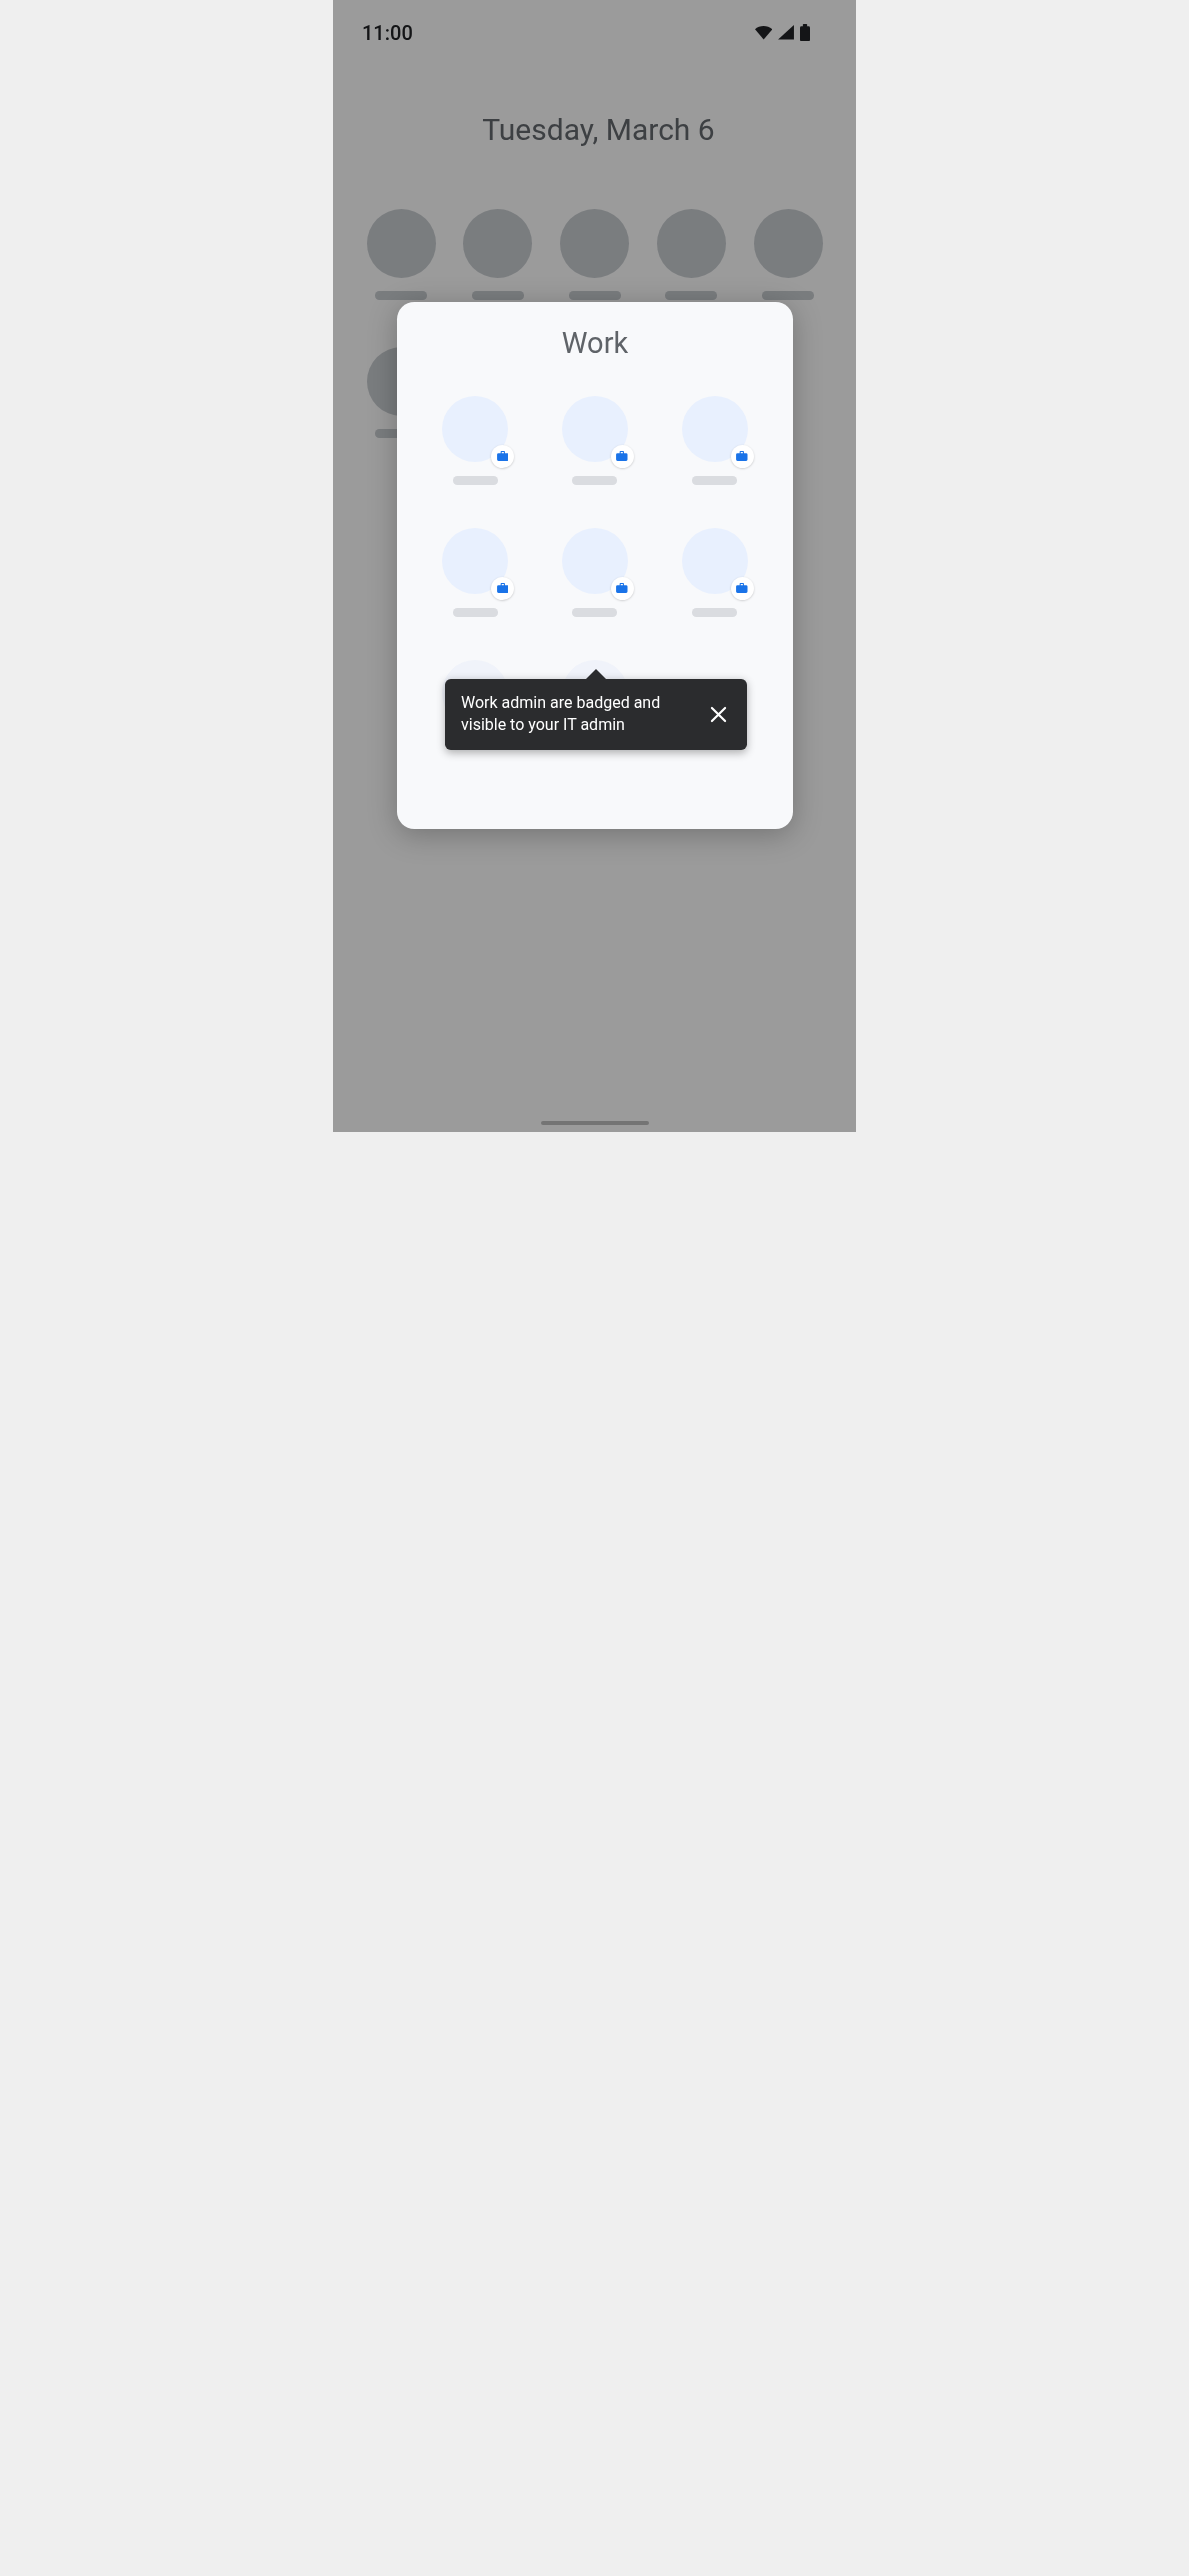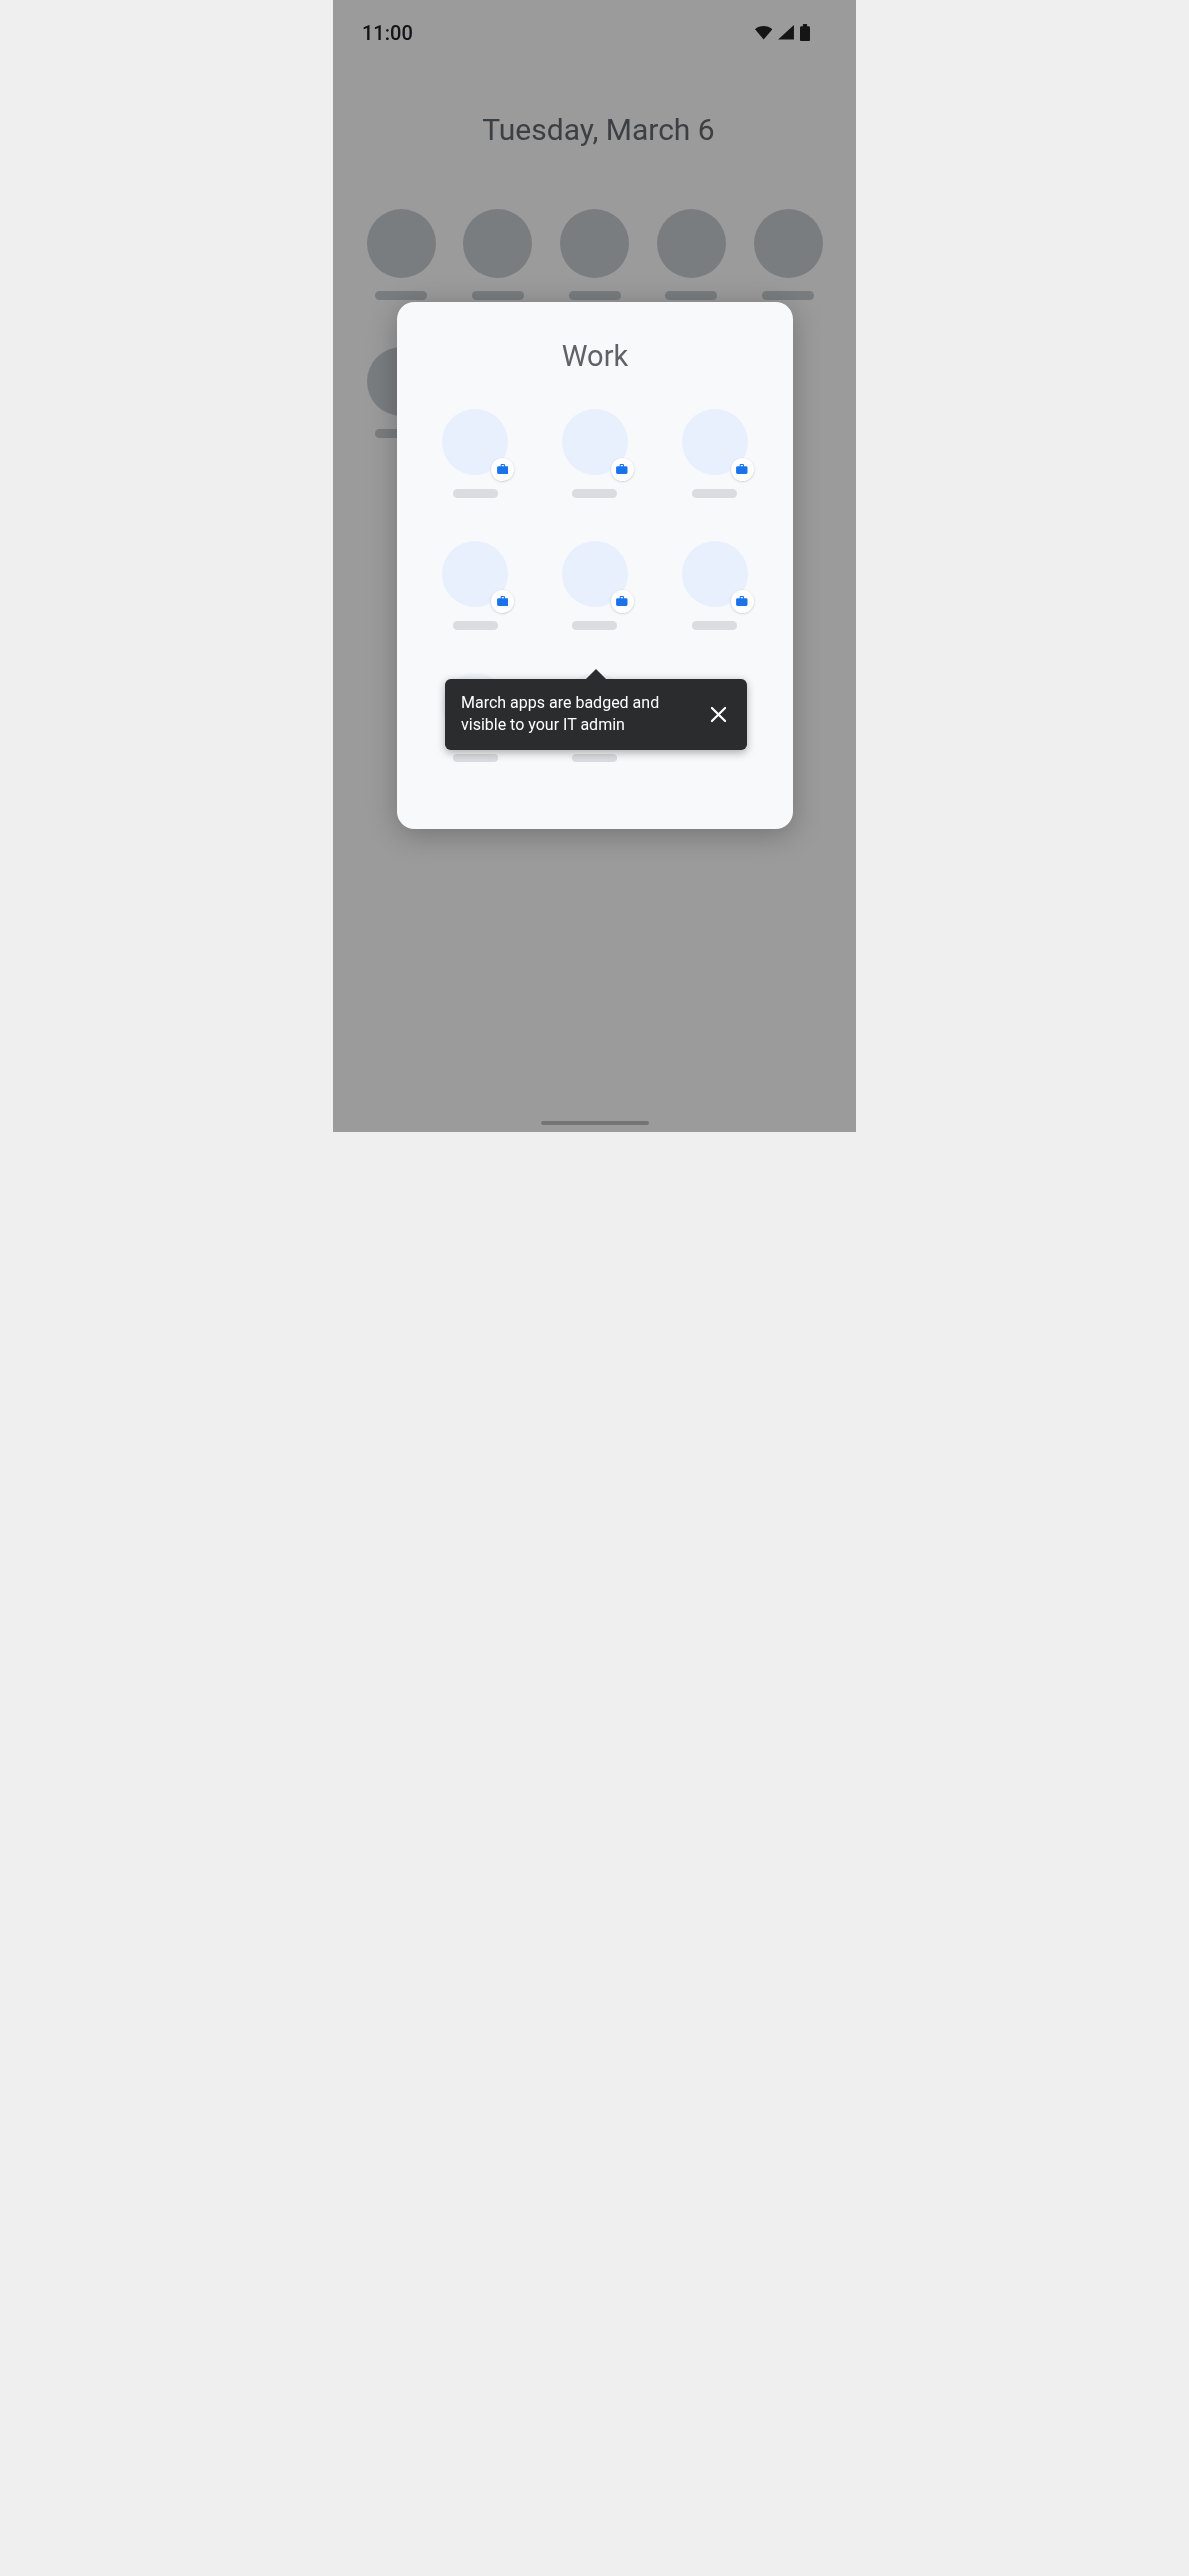--- a/index.html
+++ b/index.html
@@ -107,21 +107,21 @@
   .folder {
     position: absolute;
     top: 302px;
     left: 64px;
     width: 396px;
     height: 527px;
     background: #f8f9fb;
     border-radius: 17.3px;
     z-index: 20;
     box-shadow: 0 5.8px 29px rgba(0,0,0,0.25);
-    padding-top: 37px;
+    padding-top: 24px;
   }
   .folder-title {
     text-align: center;
     font-size: 29px;
     color: #5f6368;
     font-weight: 400;
   }
   .folder-grid {
     margin-top: 36px;
     padding: 0 29px;
@@ -353,21 +353,21 @@
         <div class="folder-app-label"></div>
       </div>
       <div class="folder-app row3 hidden-app">
         <div class="folder-app-icon"></div>
         <div class="folder-app-label"></div>
       </div>
     </div>
   </div>
 
   <div class="tooltip">
-    <div class="tooltip-text">March apps are badged and visible to your IT admin</div>
+    <div class="tooltip-text">Work admin are badged and visible to your IT admin</div>
     <button class="tooltip-close">
       <span>
         <svg width="19" height="19" viewBox="0 0 26 26">
             <path d="M4 4 L22 22 M22 4 L4 22" stroke="#fff" stroke-width="3" stroke-linecap="round"></path>
           </svg>
       </span>
     </button>
   </div>
 
 </div>

